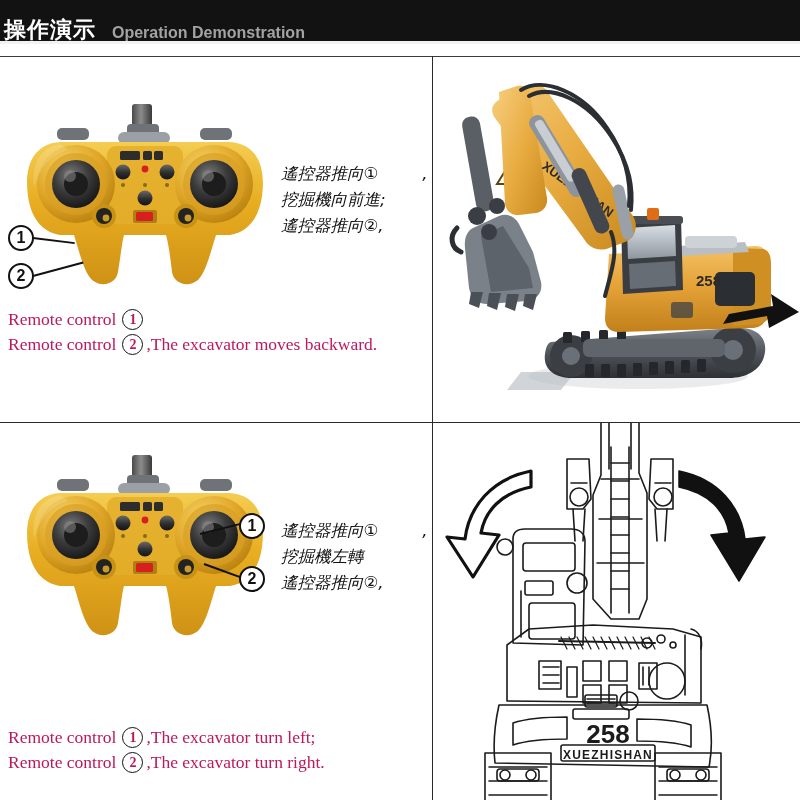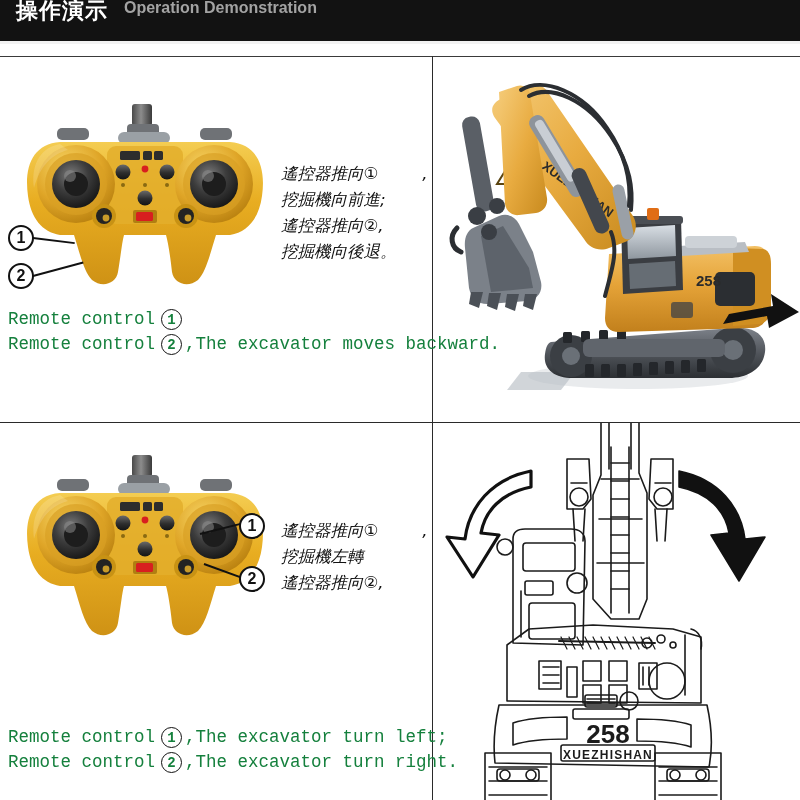--- a/index.html
+++ b/index.html
@@ -23,23 +23,23 @@
   }
 
   
   .header-bar {
     position: absolute;
     left: 0; top: 0;
     width: 800px;
     height: 41px;
     background: #121212;
     display: flex;
-    align-items: flex-start;
+    align-items: flex-end;
     box-sizing: border-box;
-    padding-left: 16px;
+    padding-left: 4px;
   }
   .header-cn {
     color: #ffffff;
     font-size: 22px;
     font-weight: bold;
     letter-spacing: 1px;
     line-height: 1;
     font-family: "DejaVu Sans", sans-serif;
   }
   .header-en {
@@ -130,24 +130,24 @@
   }
   .cn-line { display: block; }
   .cn-line .trail-comma {
     display: inline-block;
     margin-left: 44px;
   }
 
   
   .en-block {
     position: absolute;
-    color: #15803d;
+    color: #be185d;
     font-size: 17.5px;
     line-height: 25px;
-    font-family: Liberation Mono, monospace;
+    font-family: Liberation Serif, serif;
     white-space: nowrap;
     text-align: center;
   }
   .en-row {
     display: flex;
     align-items: center;
     height: 25px;
   }
   .en-num {
     display: inline-flex;
@@ -284,21 +284,20 @@
       <div class="callout" style="left:8px; top:169px;">1</div>
       <div class="leader" style="left:33px; top:181px; width:42px; transform:rotate(7deg);"></div>
 
       <div class="callout" style="left:8px; top:207px;">2</div>
       <div class="leader" style="left:33px; top:219px; width:52px; transform:rotate(-15deg);"></div>
 
       <div class="cn-block" style="left:281px; top:105px;">
         <span class="cn-line"><span>遙控器推向①</span><span class="trail-comma">,</span></span>
         <span class="cn-line">挖掘機向前進;</span>
         <span class="cn-line">遙控器推向②,</span>
-        <span class="cn-line">挖掘機向後退。</span>
       </div>
 
       <div class="en-block" style="left:8px; top:251px;">
         <div class="en-row">
           <span>Remote control</span>
           <span class="en-num">1</span>
         </div>
         <div class="en-row">
           <span>Remote control</span>
           <span class="en-num">2</span>

